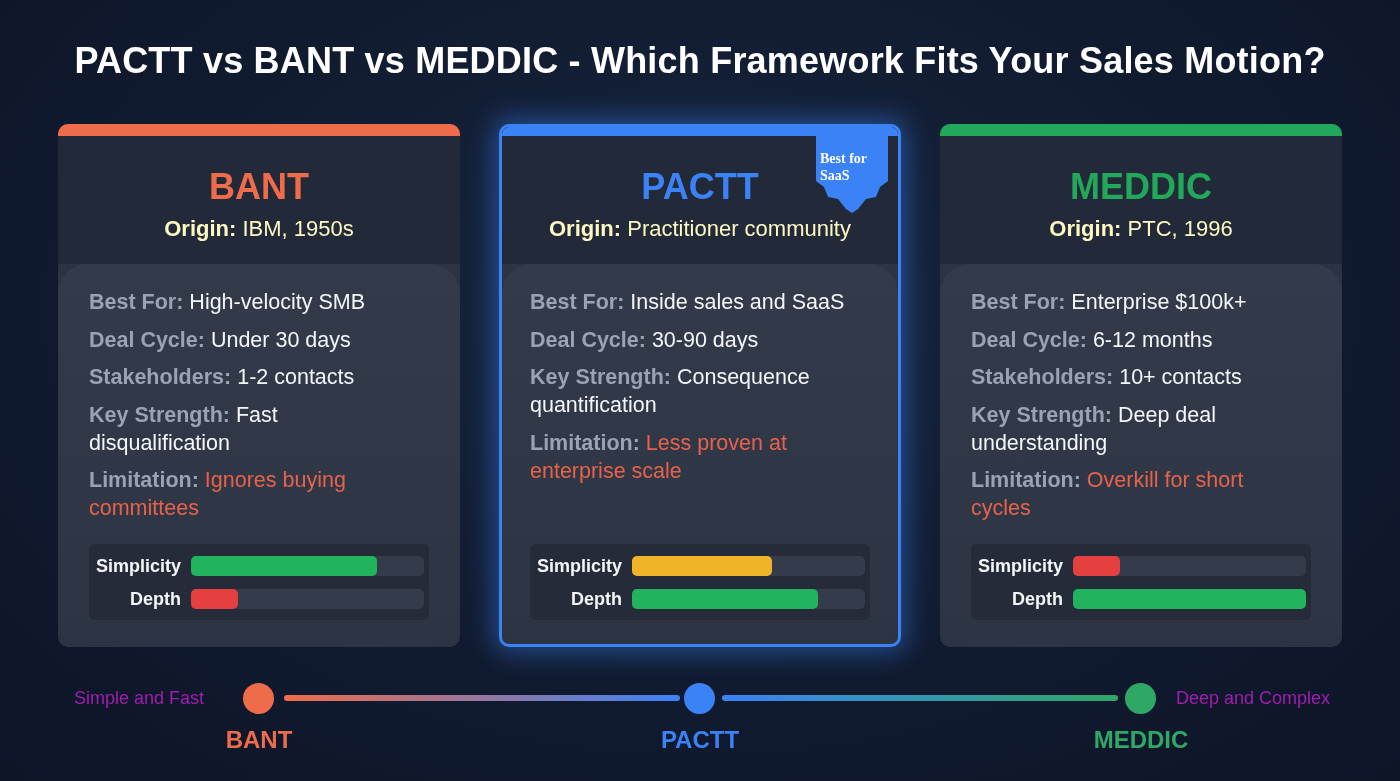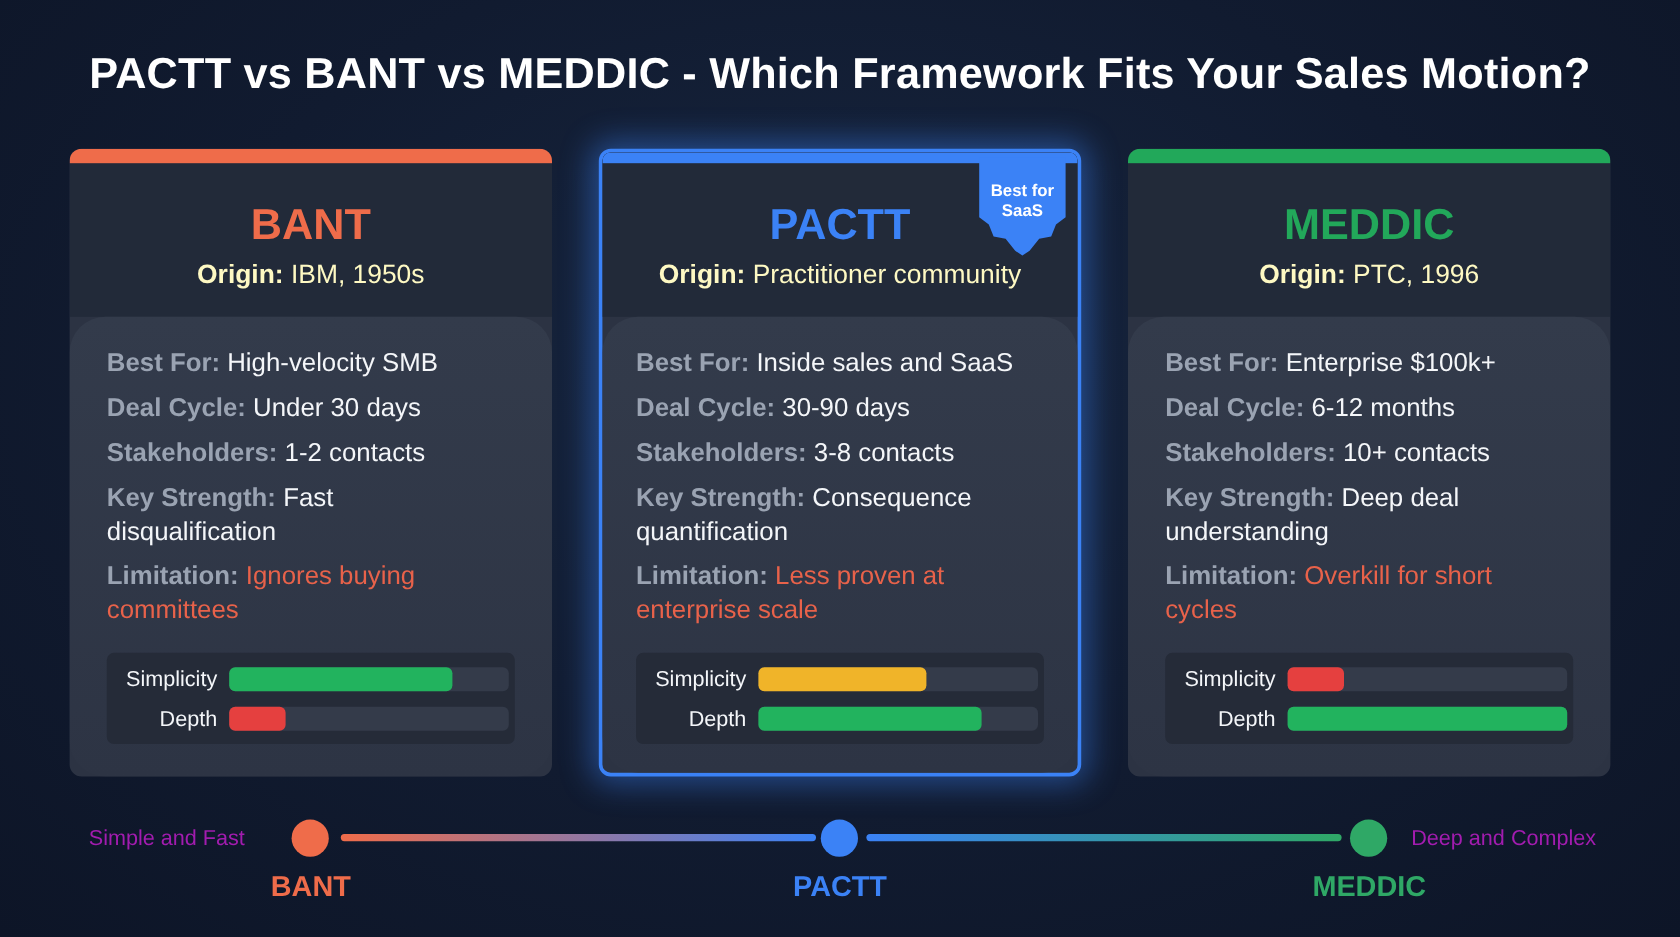--- a/index.html
+++ b/index.html
@@ -46,21 +46,21 @@
   .rows { position: absolute; top: 24px; left: 31px; right: 24px; }
   .card.pactt .rows { left: 28px; }
   .row { font-size: 21.5px; line-height: 28px; margin-bottom: 9.5px; color: #f4f6f9; }
   .row .lbl { color: #9aa3b2; font-weight: bold; }
   .row .val.bad { color: #e8624a; }
   .bars {
     position: absolute; top: 280px; left: 31px; width: 340px; height: 76px;
     background: #252b38; border-radius: 6px;
   }
   .card.pactt .bars { left: 28px; }
-  .bar-row { position: absolute; left: 0; height: 22px; width: 100%; }
+  .bar-row { position: absolute; left: 0; height: 22px; width: 100%; font-weight: bold; }
   .bar-row.r1 { top: 11px; } .bar-row.r2 { top: 44px; }
   .bar-label {
     position: absolute; left: 0; width: 92px; text-align: right;
     font-size: 18px; line-height: 22px; color: #f4f6f9;
   }
   .bar-track {
     position: absolute; left: 102px; right: 5px; top: 1px; height: 20px;
     background: #343b4a; border-radius: 5px;
   }
   .bar-fill { position: absolute; left: 0; top: 0; height: 100%; border-radius: 5px; }
@@ -114,27 +114,26 @@
 
 <div class="card pactt">
   <div class="head"></div>
   <div class="topbar" style="background:#3b82f6;height:9px;"></div>
   <div class="name" style="color:#3b82f6;top:39px;">PACTT</div>
   <div class="origin" style="top:89px;"><b>Origin:</b> <span>Practitioner community</span></div>
   <div class="badge">
     <svg width="84" height="84" viewBox="0 0 84 84">
       <path d="M6 0 H78 V50 L70 56 L66 66 L56 68 L48 78 L42 82 L36 78 L28 68 L18 66 L14 56 L6 50 Z" fill="#3b82f6"></path>
     </svg>
-    <span style="width:64px;text-align:center;margin-top:-12px;">Best for SaaS</span>
+    <span style="width:64px;margin-top:-12px;font-family:Liberation Serif, serif;">Best for SaaS</span>
   </div>
   <div class="body">
     <div class="rows">
       <div class="row"><span class="lbl">Best For:</span> <span class="val">Inside sales and SaaS</span></div>
       <div class="row"><span class="lbl">Deal Cycle:</span> <span class="val">30-90 days</span></div>
-      <div class="row"><span class="lbl">Stakeholders:</span> <span class="val">3-8 contacts</span></div>
       <div class="row" style="width:300px;"><span class="lbl">Key Strength:</span> <span class="val">Consequence quantification</span></div>
       <div class="row" style="width:290px;"><span class="lbl">Limitation:</span> <span class="val bad">Less proven at enterprise scale</span></div>
     </div>
     <div class="bars">
       <div class="bar-row r1">
         <div class="bar-label">Simplicity</div>
         <div class="bar-track">
             <div class="bar-fill" style="width:60%;background:#f0b429;"></div>
           </div>
       </div>

